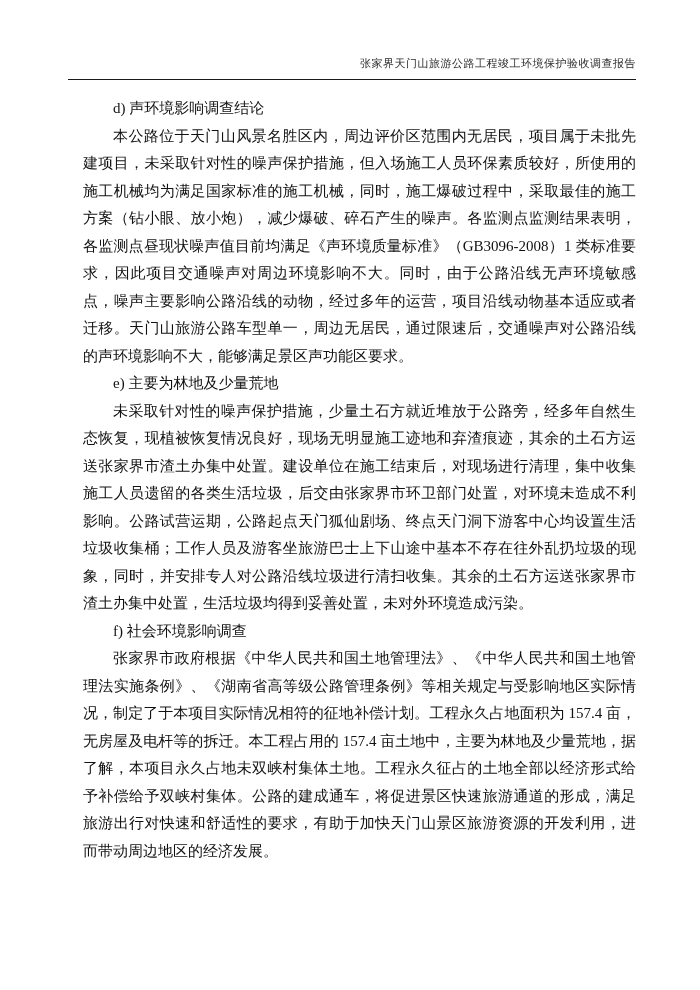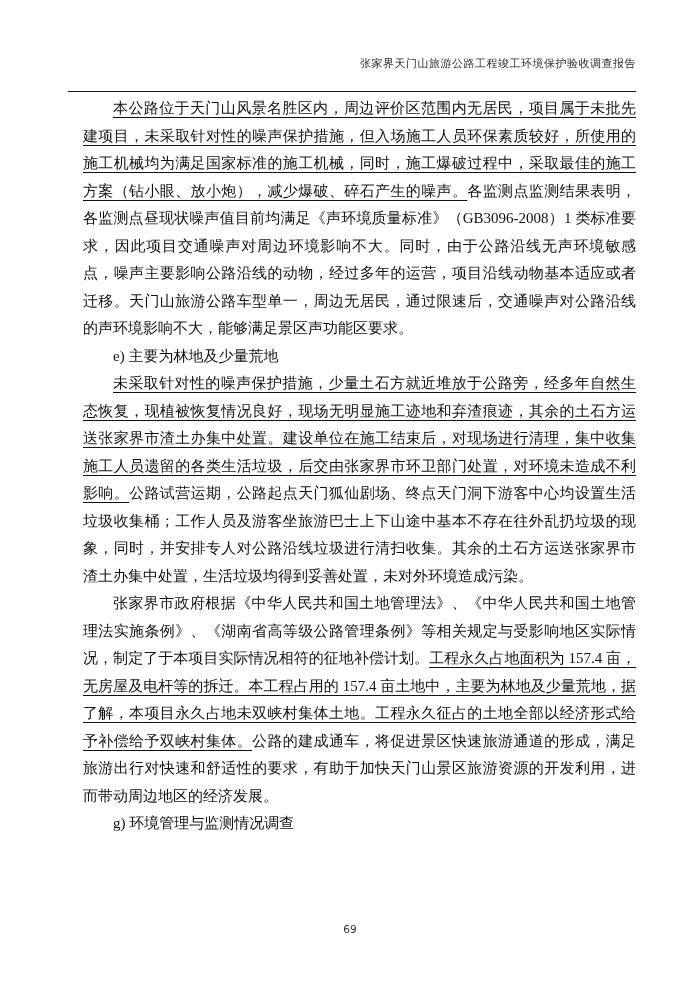--- a/index.html
+++ b/index.html
@@ -18,21 +18,21 @@
   }
   .header {
     position: absolute;
     top: 56px;
     left: 68px;
     right: 64px;
     text-align: right;
     font-size: 11px;
     letter-spacing: 0.5px;
     color: #2b2b2b;
-    padding-bottom: 20px;
+    padding-bottom: 8px;
     border-bottom: 1.5px solid #1a1a1a;
   }
   .doc-body {
     position: absolute;
     top: 95px;
     left: 83px;
     width: 553px;
     font-size: 15px;
     line-height: 27.5px;
     text-align: justify;
@@ -44,21 +44,20 @@
     font-size: 15px;
   }
   .para {
     margin: 0;
     text-indent: 2em;
   }
   .run {
     text-decoration: none;
   }
   .run.u {
-    text-decoration: underline;
     text-decoration-thickness: 1px;
     text-underline-offset: 3.5px;
   }
   .footer {
     position: absolute;
     top: 923px;
     left: 0;
     width: 700px;
     text-align: center;
     font-size: 10.5px;
@@ -69,24 +68,22 @@
 </head>
 <body>
 
 <div class="page">
 
   <div class="header">
     <span class="header-title">张家界天门山旅游公路工程竣工环境保护验收调查报告</span>
   </div>
 
   <div class="doc-body" id="doc-body">
+      <div class="section-heading">d) 声环境影响调查结论</div>
       <p class="para"><span class="run u">本公路位于天门山风景名胜区内，周边评价区范围内无居民，项目属于未批先建项目，未采取针对性的噪声保护措施，但入场施工人员环保素质较好，所使用的施工机械均为满足国家标准的施工机械，同时，施工爆破过程中，采取最佳的施工方案（钻小眼、放小炮），减少爆破、碎石产生的噪声。</span><span class="run">各监测点监测结果表明，各监测点昼现状噪声值目前均满足《声环境质量标准》（GB3096-2008）1 类标准要求，因此项目交通噪声对周边环境影响不大。同时，由于公路沿线无声环境敏感点，噪声主要影响公路沿线的动物，经过多年的运营，项目沿线动物基本适应或者迁移。天门山旅游公路车型单一，周边无居民，通过限速后，交通噪声对公路沿线的声环境影响不大，能够满足景区声功能区要求。</span></p>
       <div class="section-heading">e) 主要为林地及少量荒地</div>
       <p class="para"><span class="run u">未采取针对性的噪声保护措施，少量土石方就近堆放于公路旁，经多年自然生态恢复，现植被恢复情况良好，现场无明显施工迹地和弃渣痕迹，其余的土石方运送张家界市渣土办集中处置。建设单位在施工结束后，对现场进行清理，集中收集施工人员遗留的各类生活垃圾，后交由张家界市环卫部门处置，对环境未造成不利影响。</span><span class="run">公路试营运期，公路起点天门狐仙剧场、终点天门洞下游客中心均设置生活垃圾收集桶；工作人员及游客坐旅游巴士上下山途中基本不存在往外乱扔垃圾的现象，同时，并安排专人对公路沿线垃圾进行清扫收集。其余的土石方运送张家界市渣土办集中处置，生活垃圾均得到妥善处置，未对外环境造成污染。</span></p>
+      <div class="section-heading">f) 社会环境影响调查</div>
       <p class="para"><span class="run">张家界市政府根据《中华人民共和国土地管理法》、《中华人民共和国土地管理法实施条例》、《湖南省高等级公路管理条例》等相关规定与受影响地区实际情况，制定了于本项目实际情况相符的征地补偿计划。</span><span class="run u">工程永久占地面积为 157.4 亩，无房屋及电杆等的拆迁。本工程占用的 157.4 亩土地中，主要为林地及少量荒地，据了解，本项目永久占地未双峡村集体土地。工程永久征占的土地全部以经济形式给予补偿给予双峡村集体。</span><span class="run">公路的建成通车，将促进景区快速旅游通道的形成，满足旅游出行对快速和舒适性的要求，有助于加快天门山景区旅游资源的开发利用，进而带动周边地区的经济发展。</span></p>
-      <div class="section-heading">g) 环境管理与监测情况调查</div>
     </div>
 
-  <div class="footer">
-    <span>69</span>
-  </div>
 
 </div>
 
 </body></html>

